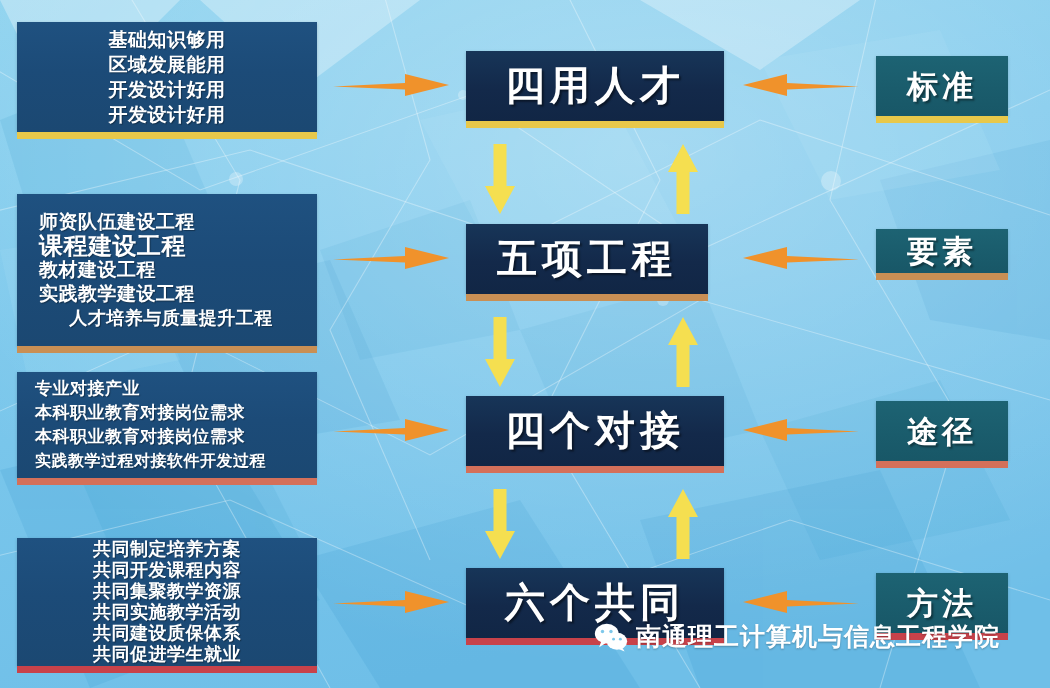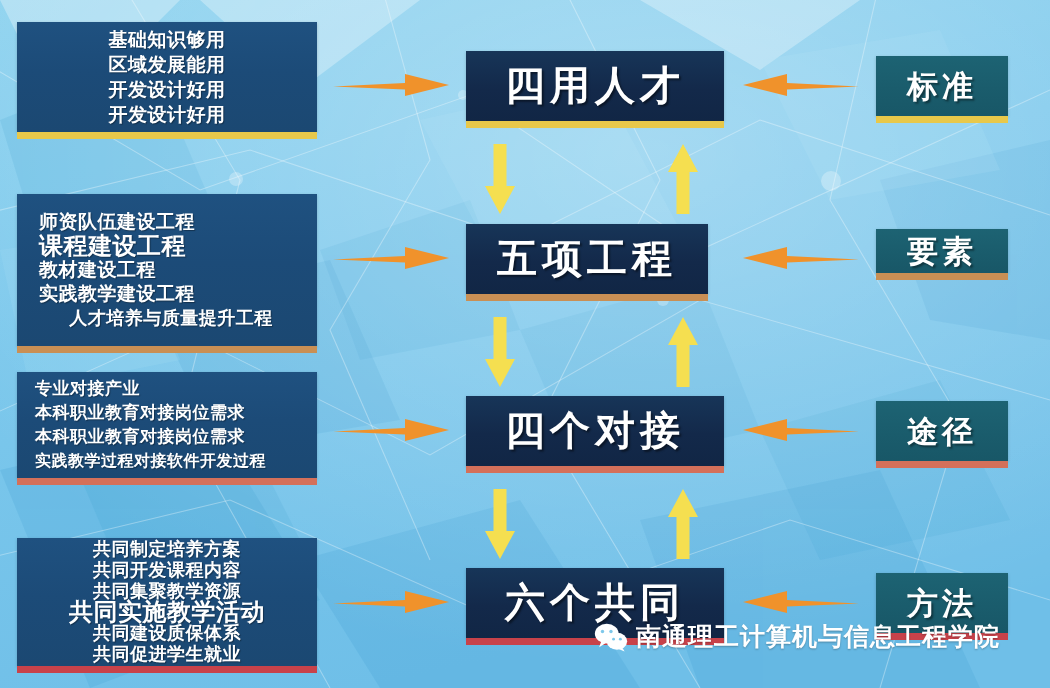--- a/index.html
+++ b/index.html
@@ -295,21 +295,21 @@
   <div class="arrow-v" style="left:665px; top:487px;">
     <svg width="36" height="74" viewBox="0 0 36 74">
       <path d="M18,2 L3,30 L11.5,30 L11.5,72 L24.5,72 L24.5,30 L33,30 Z" fill="#f5df50"></path>
     </svg>
   </div>
 
   <div class="box left-box" style="left:17px; top:538px; width:300px; height:128px; text-align:center;">
     <div class="line" style="font-size:18px;line-height:21px;">共同制定培养方案</div>
     <div class="line" style="font-size:18px;line-height:21px;">共同开发课程内容</div>
     <div class="line" style="font-size:18px;line-height:21px;">共同集聚教学资源</div>
-    <div class="line" style="font-size:24px;line-height:21px;">共同实施教学活动</div>
+    <div class="line" style="font-size:18px;line-height:21px;">共同实施教学活动</div>
     <div class="line" style="font-size:18px;line-height:21px;">共同建设质保体系</div>
     <div class="line" style="font-size:18px;line-height:21px;">共同促进学生就业</div>
     <div class="bar" style="background:#c8424a;"></div>
   </div>
 
   <div class="arrow-h" style="left:333px; top:584px;">
     <svg width="118" height="36" viewBox="0 0 118 36">
       <path d="M0,19.5 L72,16 L72,7 L116,18 L72,29 L72,22.5 Z" fill="#f0922b"></path>
     </svg>
   </div>

